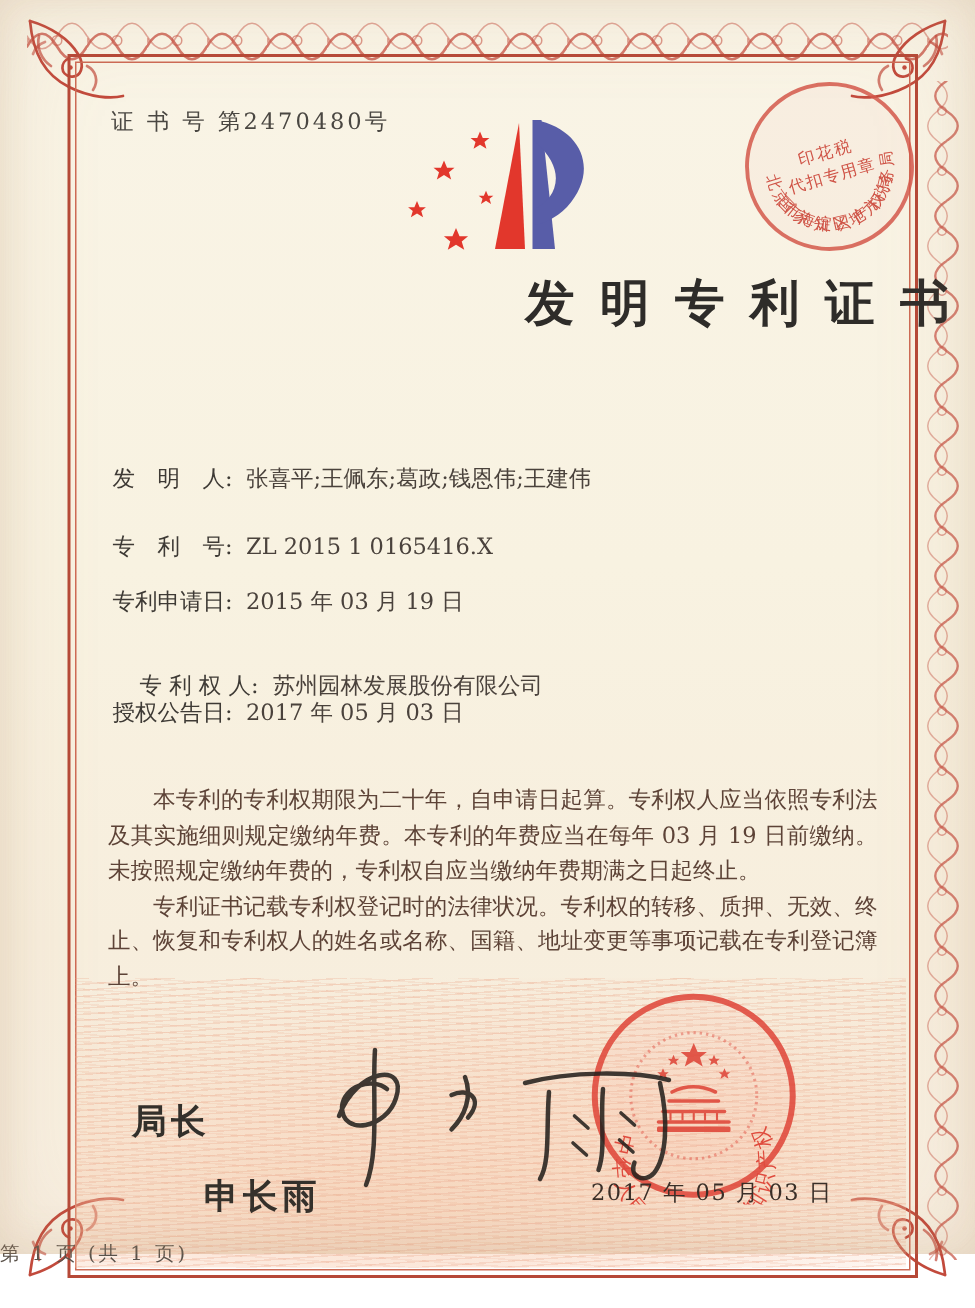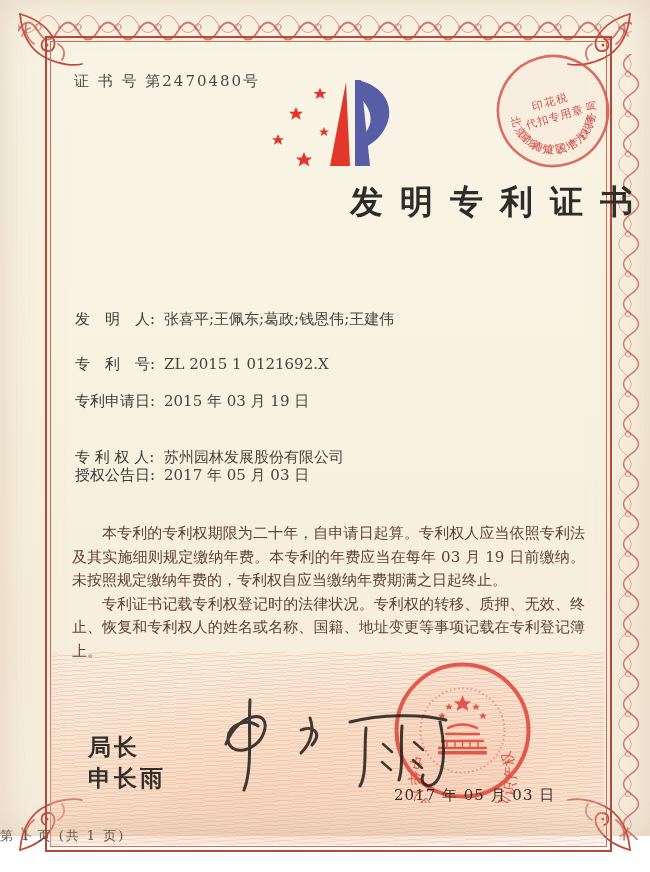--- a/index.html
+++ b/index.html
@@ -144,39 +144,39 @@
     <text x="59" y="53" text-anchor="middle" font-size="11" letter-spacing="1.5" fill="#cf5346" font-family="'DejaVu Serif','Liberation Serif',serif">印花税</text>
     <text x="59" y="69" text-anchor="middle" font-size="11" letter-spacing="1" fill="#cf5346" font-family="'DejaVu Serif','Liberation Serif',serif">代扣专用章</text>
   </svg>
 
   <div class="abs title">发明专利证书</div>
 
   <div class="abs row" style="top:310px;">
     <span class="lbl">发　明　人:</span><span class="val">张喜平;王佩东;葛政;钱恩伟;王建伟</span>
   </div>
   <div class="abs row" style="top:355px;">
-    <span class="lbl">专　利　号:</span><span class="val">ZL 2015 1 0121692.X</span>
+    <span class="lbl">专　利　号:</span><span class="val">ZL 2015 1 0165416.X</span>
   </div>
   <div class="abs row" style="top:392px;">
     <span class="lbl">专利申请日:</span><span class="val">2015 年 03 月 19 日</span>
   </div>
-  <div class="abs row" style="top:448px;">
+  <div class="abs row" style="top:448px;margin-left:18px;">
     <span class="lbl">专 利 权 人:</span><span class="val">苏州园林发展股份有限公司</span>
   </div>
   <div class="abs row" style="top:466px;">
     <span class="lbl">授权公告日:</span><span class="val">2017 年 05 月 03 日</span>
   </div>
 
   <div class="abs bodytxt">
     <p>本专利的专利权期限为二十年，自申请日起算。专利权人应当依照专利法及其实施细则规定缴纳年费。本专利的年费应当在每年 03 月 19 日前缴纳。未按照规定缴纳年费的，专利权自应当缴纳年费期满之日起终止。</p>
     <p>专利证书记载专利权登记时的法律状况。专利权的转移、质押、无效、终止、恢复和专利权人的姓名或名称、国籍、地址变更等事项记载在专利登记簿上。</p>
   </div>
 
   <div class="abs director" style="top:732px;">局长</div>
-  <div class="abs director" style="top:763px;">申长雨</div>
+  <div class="abs director" style="top:782px;margin-left:48px;">申长雨</div>
 
   <svg class="abs sig" width="280" height="110" viewBox="0 0 280 110">
     <g fill="none" stroke="#26221e" stroke-width="3" stroke-linecap="round" opacity=".88">
       <path d="M28,58 C40,26 74,22 66,46 C60,66 30,72 30,52 C31,38 50,32 60,40"></path>
       <path d="M52,14 C50,44 55,82 46,104"></path>
       <path d="M112,32 C117,45 112,58 103,67"></path>
       <path d="M103,44 C114,39 125,46 114,59"></path>
       <path d="M152,36 C182,28 224,28 248,34"></path>
       <path d="M168,42 C166,66 169,88 162,100"></path>
       <path d="M242,36 C248,62 246,86 238,96 C232,103 221,99 225,89"></path>

